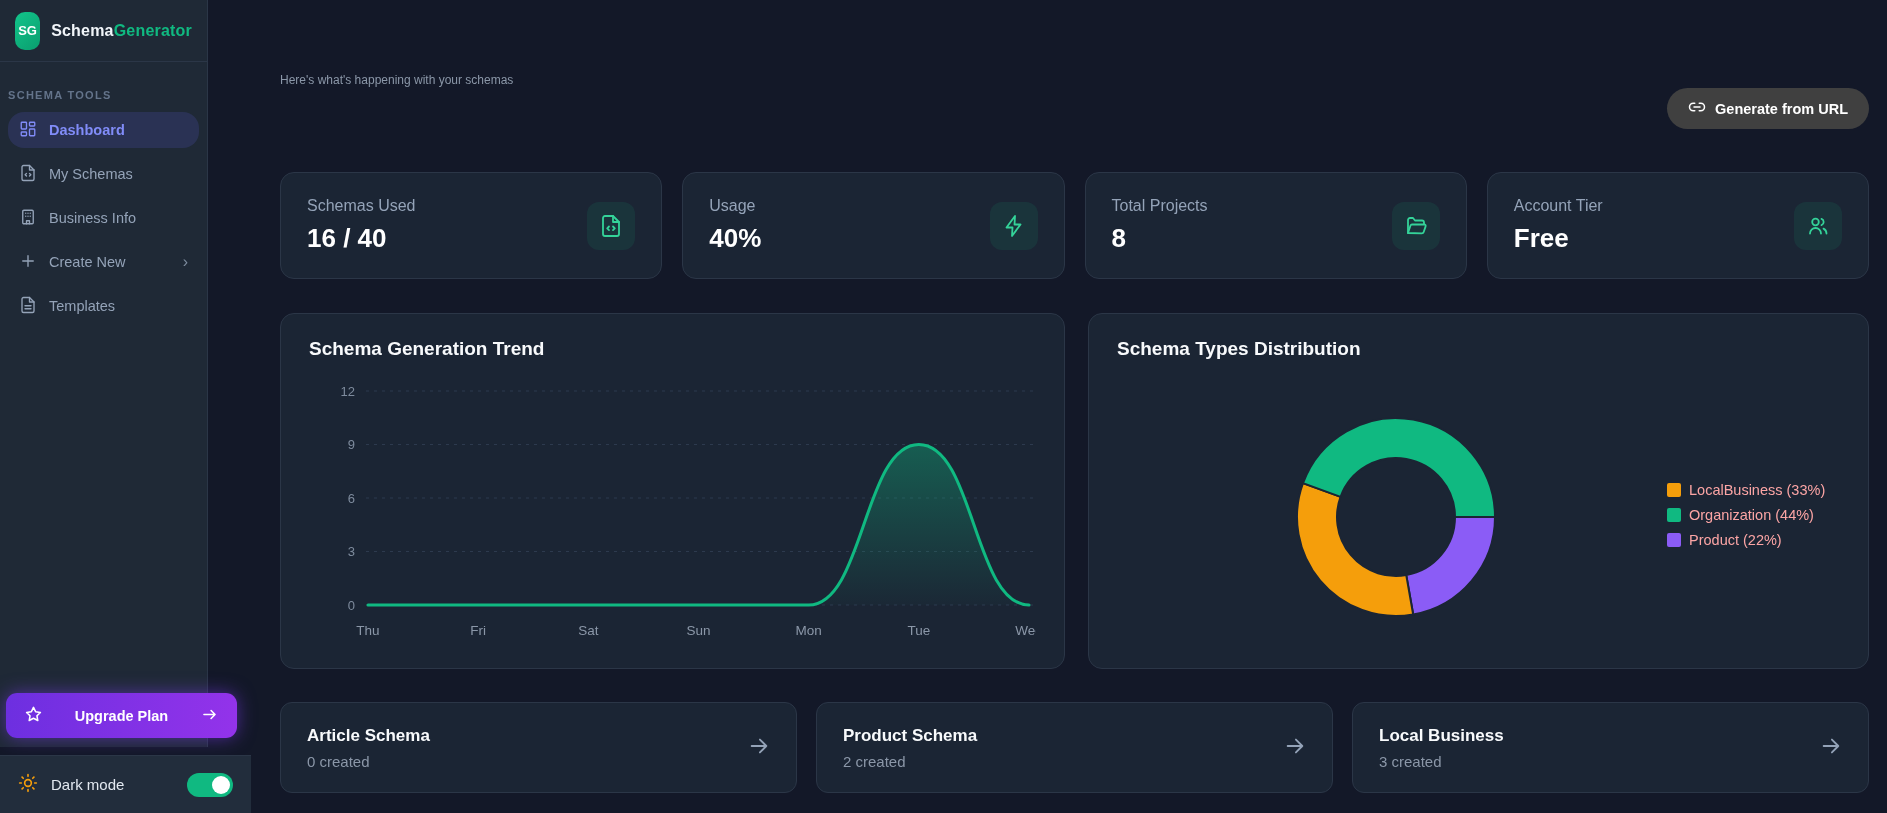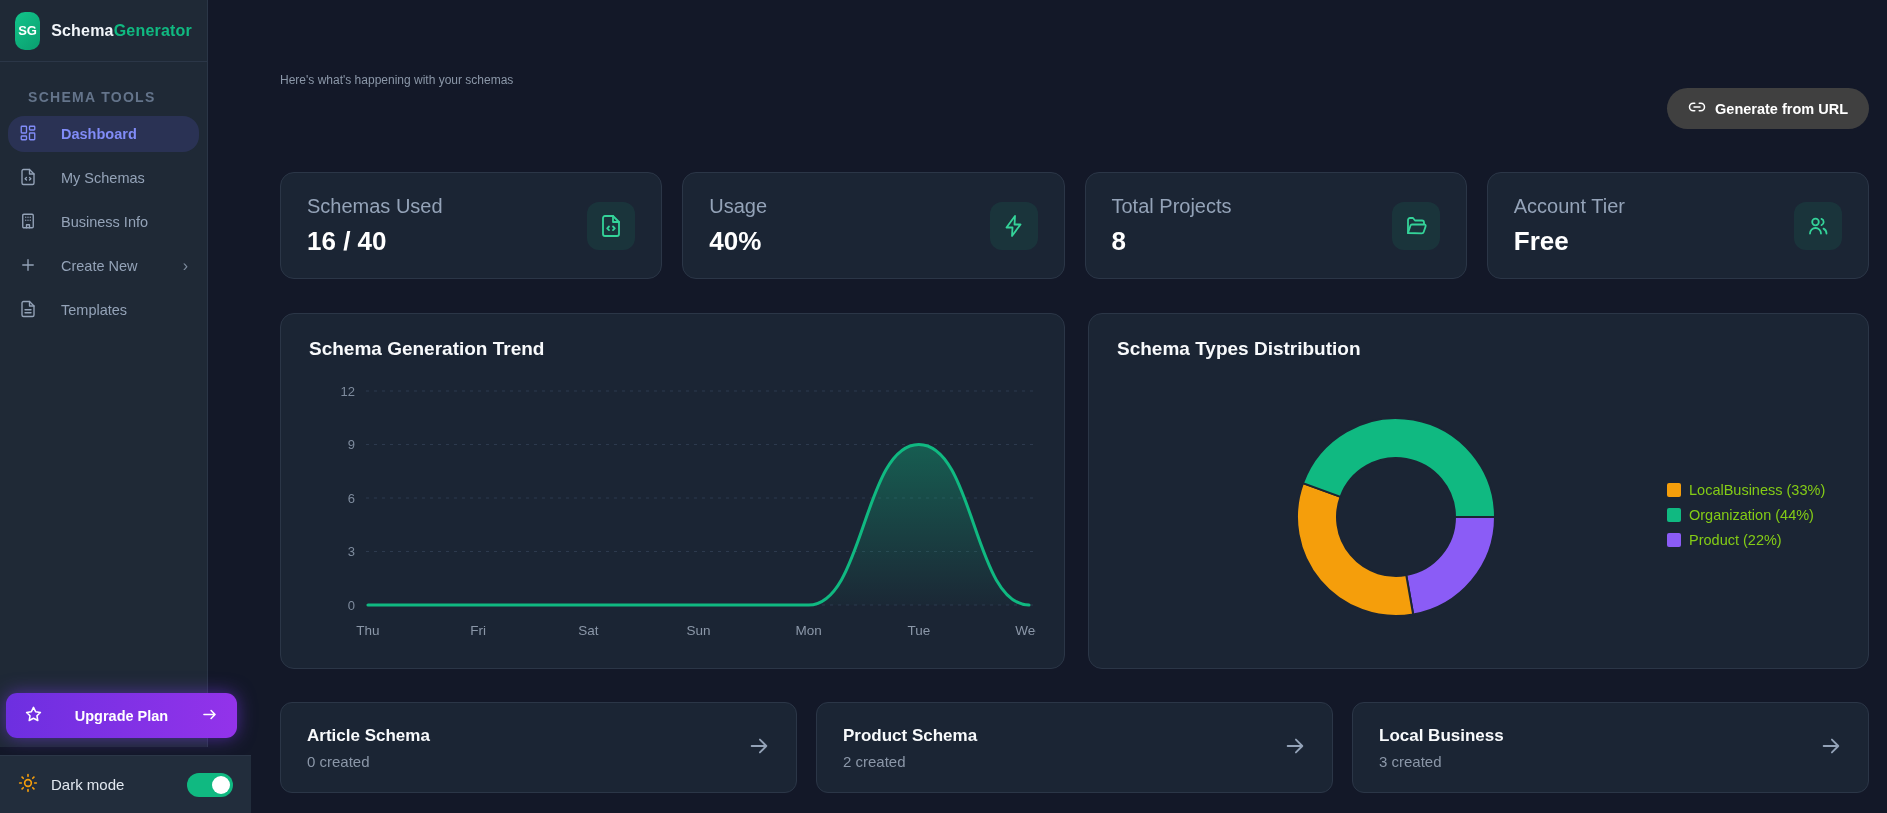--- a/index.html
+++ b/index.html
@@ -9,23 +9,23 @@
   
   .sidebar { position:absolute; left:0; top:0; width:208px; height:747px;
     background:#1f2936; border-right:1px solid #2b3647; }
   .logo-row { height:62px; display:flex; align-items:center; gap:11px; padding:0 15px;
     border-bottom:1px solid #2b3647; }
   .logo-badge { width:38px; height:38px; border-radius:10px;
     background:linear-gradient(135deg,#12c48b,#0a9e6e); display:flex; align-items:center;
     justify-content:center; font-weight:bold; font-size:13px; color:#fff; }
   .app-name { font-size:16px; font-weight:bold; color:#f1f5f9; letter-spacing:.2px; }
   .app-name .accent { color:#10b981; }
-  .section-label { margin:27px 28px 11px; font-size:14px; font-weight:bold;
+  .section-label { margin:27px 8px 11px; font-size:11px; font-weight:bold;
     letter-spacing:1.3px; color:#64748b; }
-  .nav-item { margin:0 8px 8px; height:36px; display:flex; align-items:center; gap:24px;
+  .nav-item { margin:0 8px 8px; height:36px; display:flex; align-items:center; gap:12px;
     padding:0 11px; border-radius:16px; color:#94a3b8; font-size:14.5px; cursor:pointer; }
   .nav-item svg { width:18px; height:18px; stroke:#94a3b8; fill:none;
     stroke-width:1.8; stroke-linecap:round; stroke-linejoin:round; }
   .nav-item.active { background:rgba(99,102,241,0.16); color:#818cf8; font-weight:bold; }
   .nav-item.active svg { stroke:#818cf8; }
   .nav-chevron { margin-left:auto; font-size:16px; color:#7c8a9c; }
 
   
   .bottom-panel { position:absolute; left:0; bottom:0; width:251px; }
   .upgrade-btn { margin:0 8px 17px 6px; height:45px; width:231px; border:none;
@@ -56,42 +56,42 @@
     display:flex; align-items:center; gap:9px; padding:0 21px; cursor:pointer;
     font-family:inherit; }
   .gen-btn svg { width:18px; height:18px; stroke:#fff; fill:none; stroke-width:2;
     stroke-linecap:round; stroke-linejoin:round; }
 
   .stats-row { margin-top:43px; display:grid; grid-template-columns:repeat(4,1fr);
     gap:20px; }
   .stat-card { height:107px; background:#1b2534; border:1px solid #2b3647;
     border-radius:14px; padding:22px 26px; display:flex; justify-content:space-between;
     align-items:center; }
-  .stat-label { font-size:20px; color:#94a3b8; }
+  .stat-label { font-size:16px; color:#94a3b8; }
   .stat-value { margin-top:8px; font-size:26px; font-weight:bold; color:#fff; }
   .stat-icon { width:48px; height:48px; border-radius:12px;
     background:rgba(16,185,129,0.10); display:flex; align-items:center;
     justify-content:center; }
   .stat-icon svg { width:24px; height:24px; stroke:#34d399; fill:none; stroke-width:1.8;
     stroke-linecap:round; stroke-linejoin:round; }
 
   .charts-row { margin-top:34px; display:grid; grid-template-columns:1fr 1fr; gap:23px; }
   .chart-card { height:356px; background:#1b2534; border:1px solid #2b3647;
     border-radius:14px; padding:24px 28px; position:relative; }
   .chart-title { font-size:19px; font-weight:bold; color:#f8fafc; }
   .trend-svg { margin-top:10px; width:727px; height:280px; display:block; }
   .trend-svg .grid { stroke:#2d3a4e; stroke-width:1; stroke-dasharray:3 5; }
   .trend-svg .tick { fill:#7e8b9d; font-size:13px; font-family:inherit; }
   .trend-svg .cat { fill:#8b97a8; font-size:13.5px; font-family:inherit; }
   .donut-svg { position:absolute; left:197px; top:93px; width:220px; height:220px; }
   .legend { position:absolute; left:578px; top:168px; display:flex;
     flex-direction:column; gap:9px; }
   .lg-row { display:flex; align-items:center; gap:8px; cursor:pointer; }
   .lg-sq { width:14px; height:14px; border-radius:2px; display:inline-block; }
-  .lg-txt { font-size:14.5px; color:#84cc16; }
+  .lg-txt { font-size:14.5px; color:#fca5a5; }
 
   .quick-row { margin-top:33px; display:grid; grid-template-columns:repeat(3,1fr);
     gap:19px; }
   .quick-card { height:91px; background:#1b2534; border:1px solid #2b3647;
     border-radius:12px; padding:0 26px; display:flex; align-items:center;
     justify-content:space-between; cursor:pointer; }
   .quick-title { font-size:17px; font-weight:bold; color:#f8fafc; }
   .quick-sub { margin-top:7px; font-size:15px; color:#8b97a8; }
   .quick-card .arrow svg { width:22px; height:22px; stroke:#94a3b8; fill:none;
     stroke-width:2; stroke-linecap:round; stroke-linejoin:round; }

